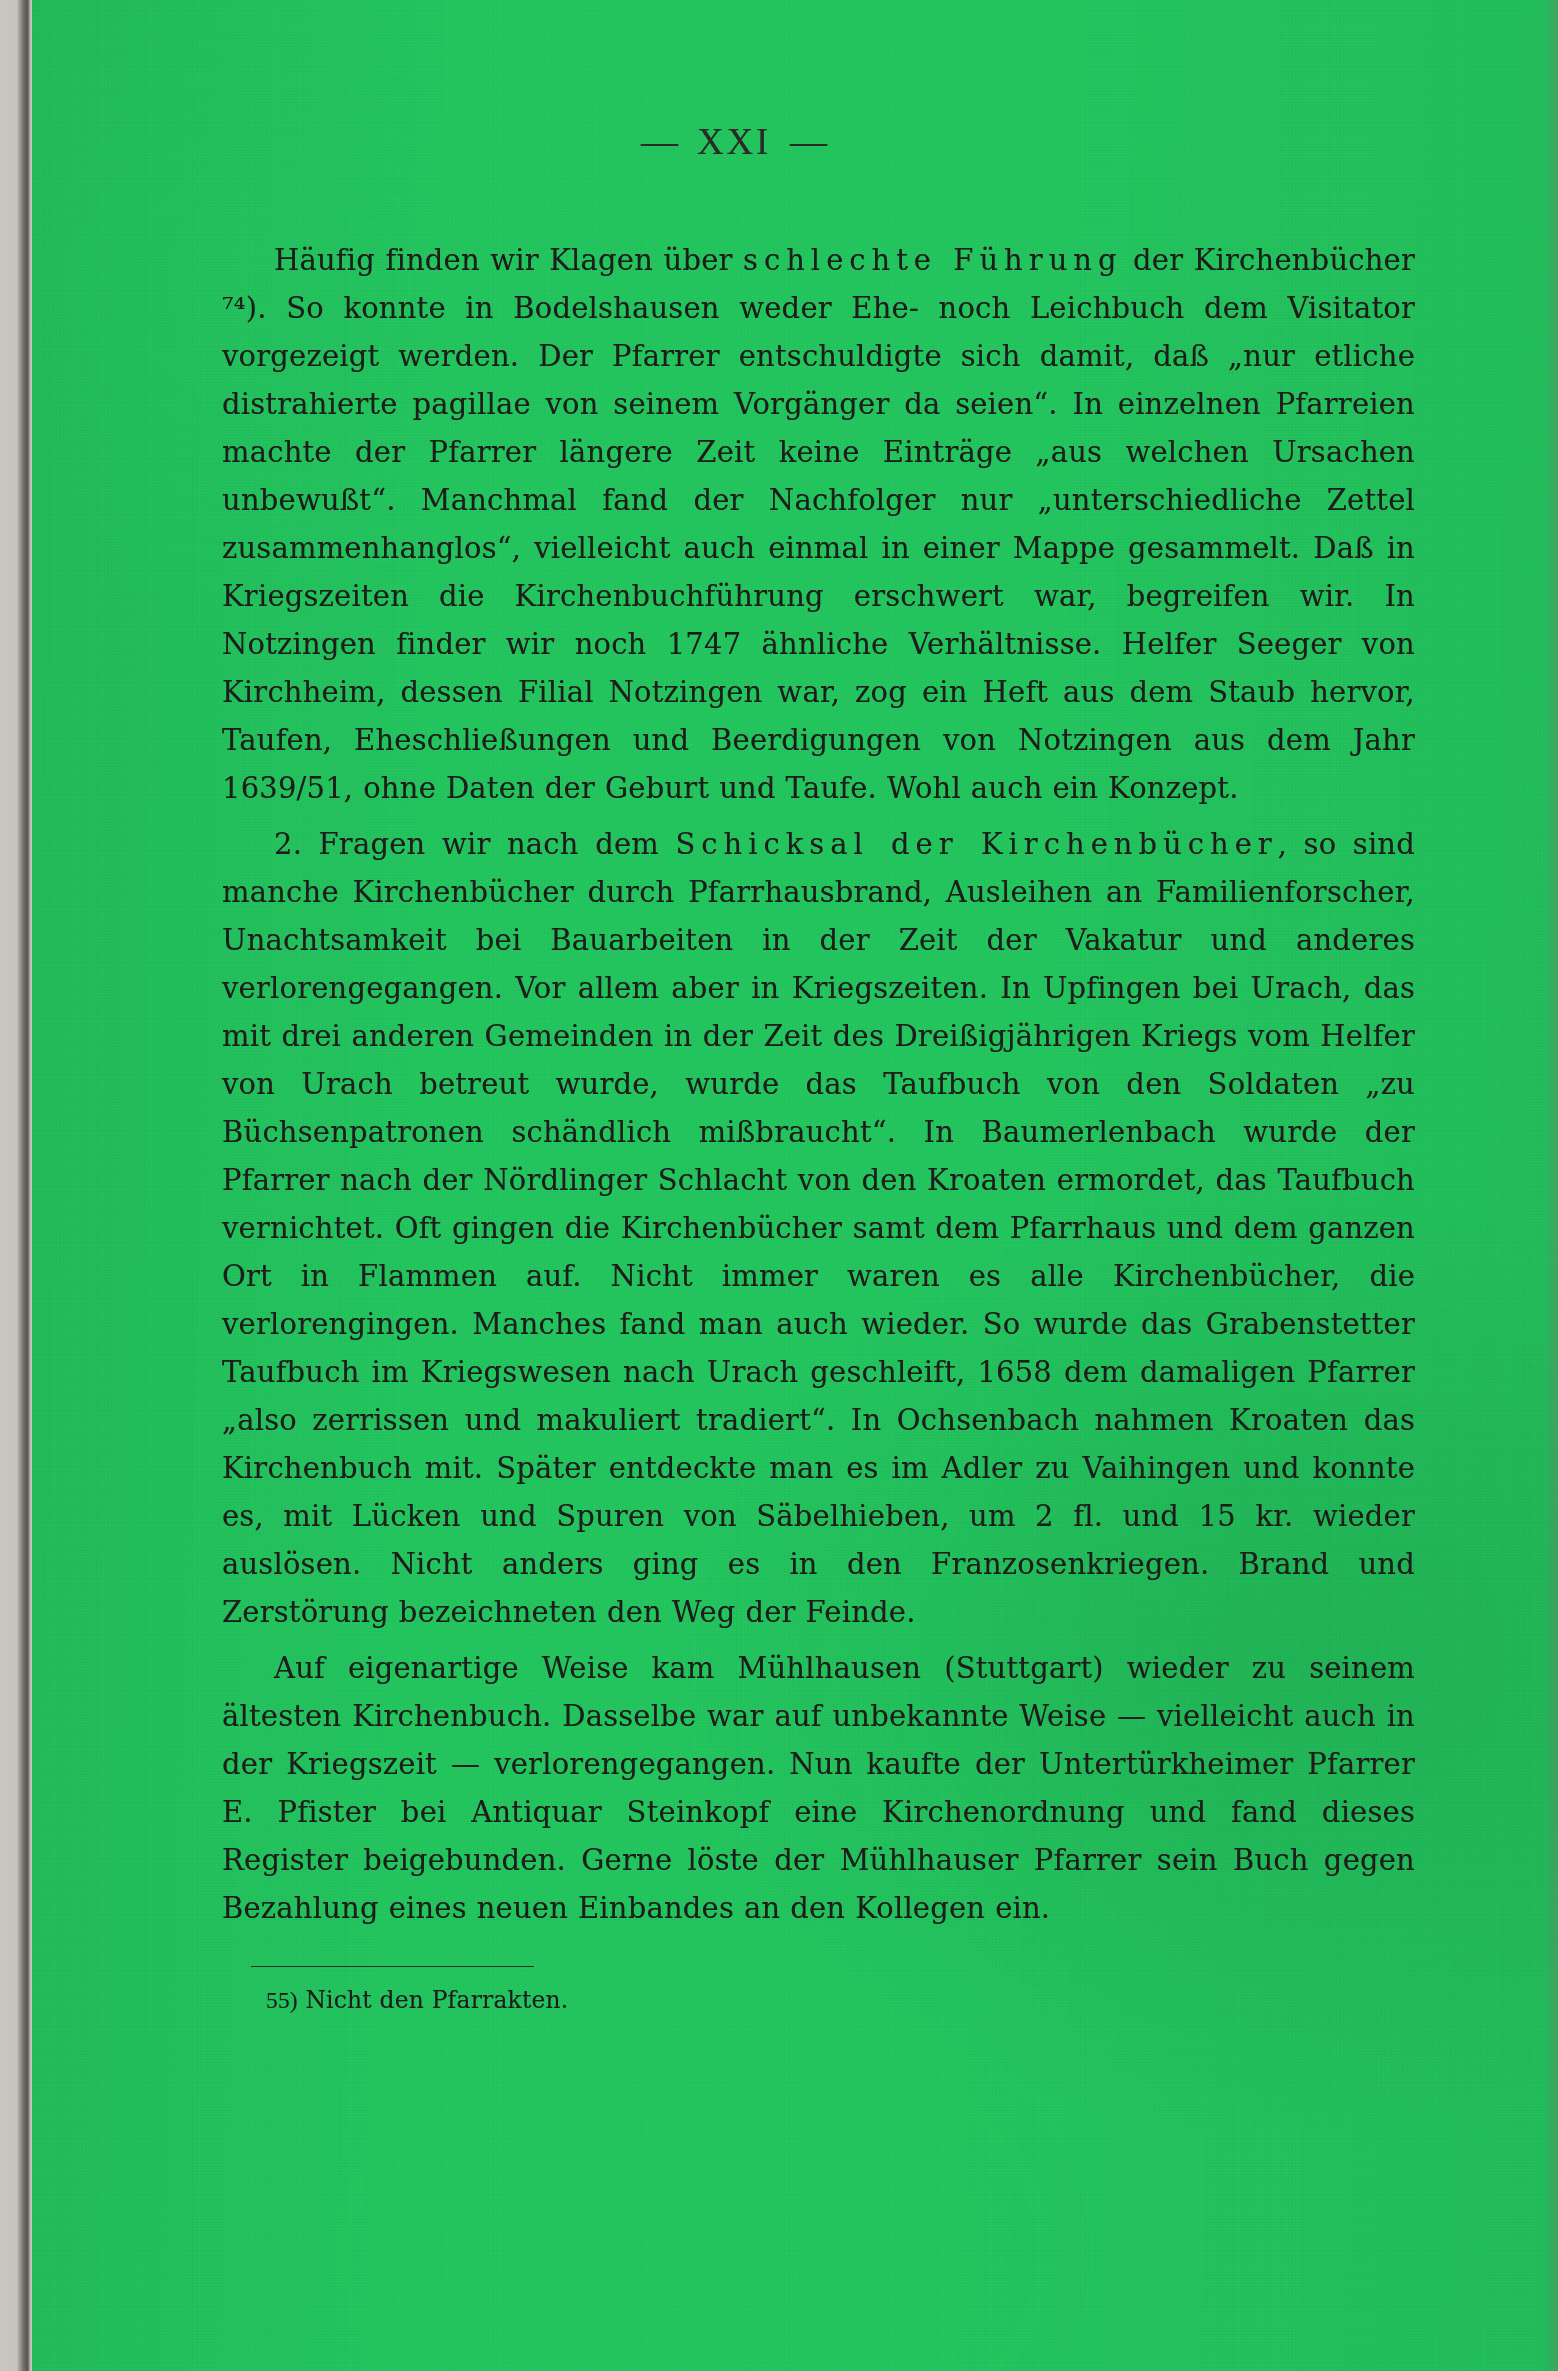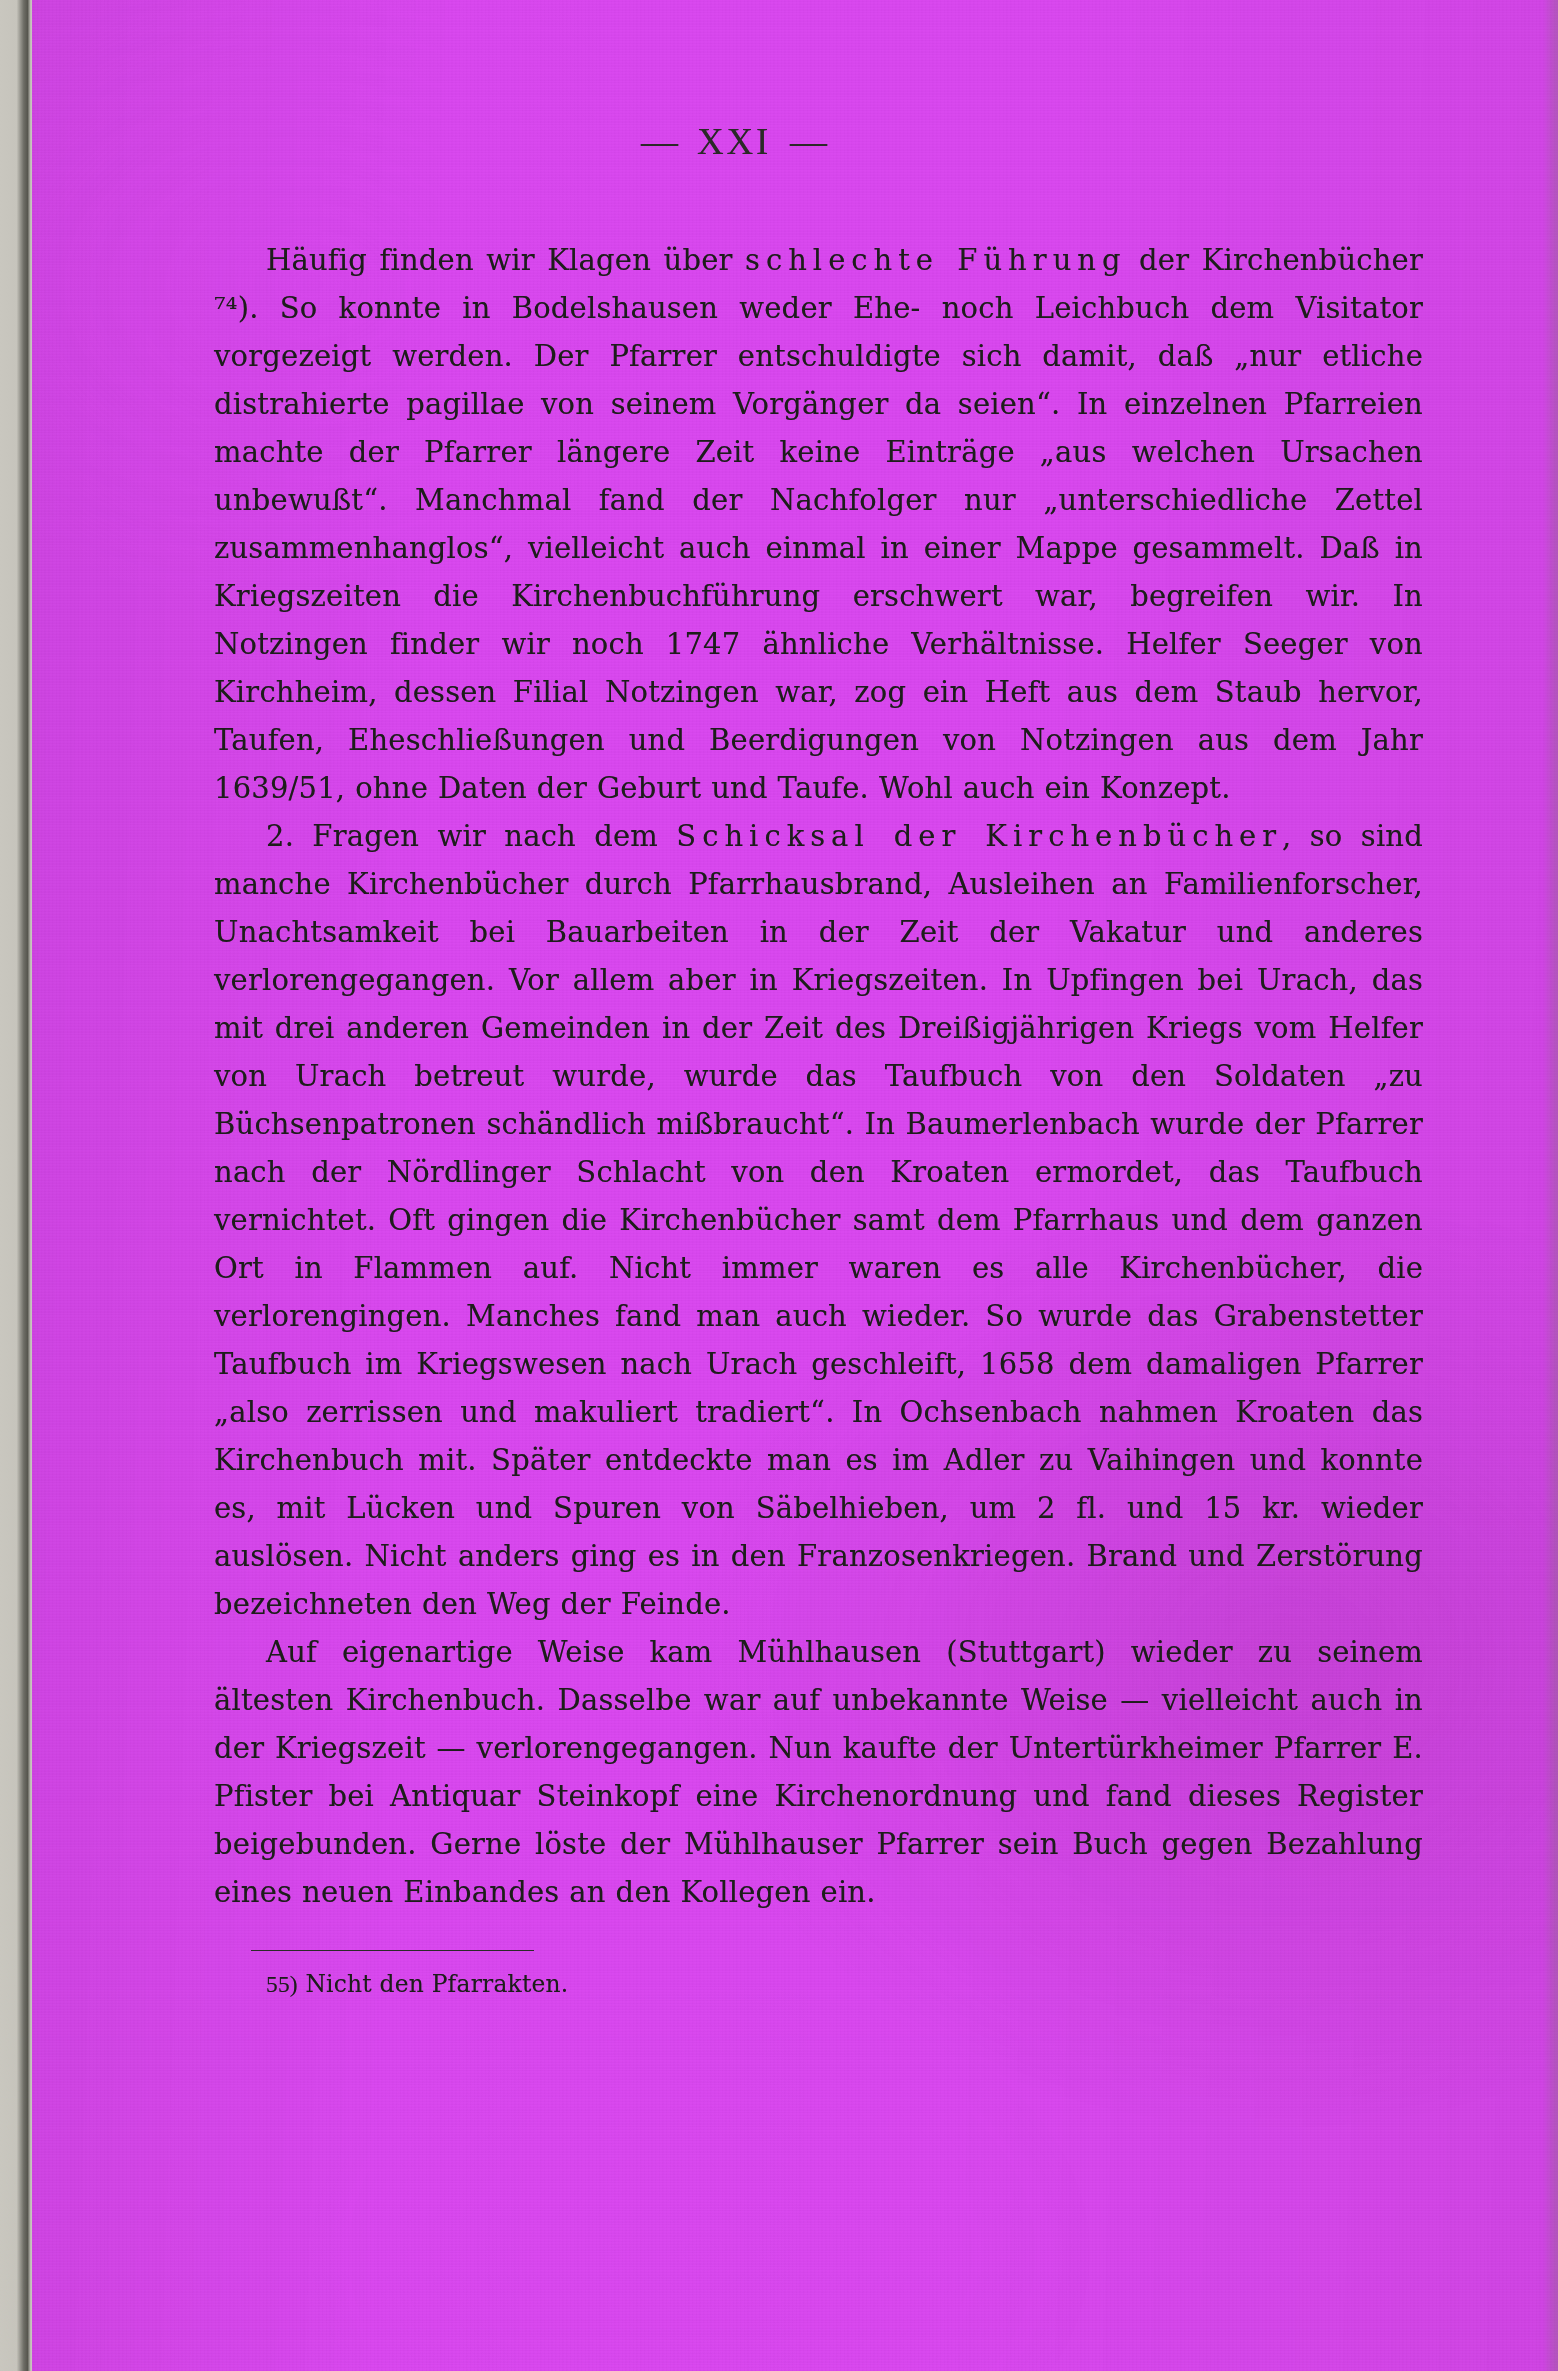--- a/index.html
+++ b/index.html
@@ -4,21 +4,21 @@
 <style>
   html, body {
     margin: 0;
     padding: 0;
     background: #8e8e8a;
   }
   .page {
     position: relative;
     width: 1558px;
     height: 2371px;
-    background: #d946ef;
+    background: #22c55e;
     overflow: hidden;
     font-family: "DejaVu Serif", "Liberation Serif", serif;
     color: #1d1d1b;
   }
   
   .grain {
     position: absolute;
     inset: 0;
     pointer-events: none;
     background:
@@ -71,21 +71,21 @@
   .body {
     margin-top: 73px;
     font-size: 29px;
     line-height: 48px;
     text-align: justify;
     text-justify: inter-word;
     letter-spacing: 0.2px;
     word-spacing: 0.5px;
   }
   .body p {
-    margin: 0;
+    margin: 8px;
     text-indent: 52px;
   }
   .sp {
     letter-spacing: 6px;
     font-weight: 500;
   }
   .rule {
     width: 283px;
     height: 0;
     border-top: 1.9px solid #2b2b28;

